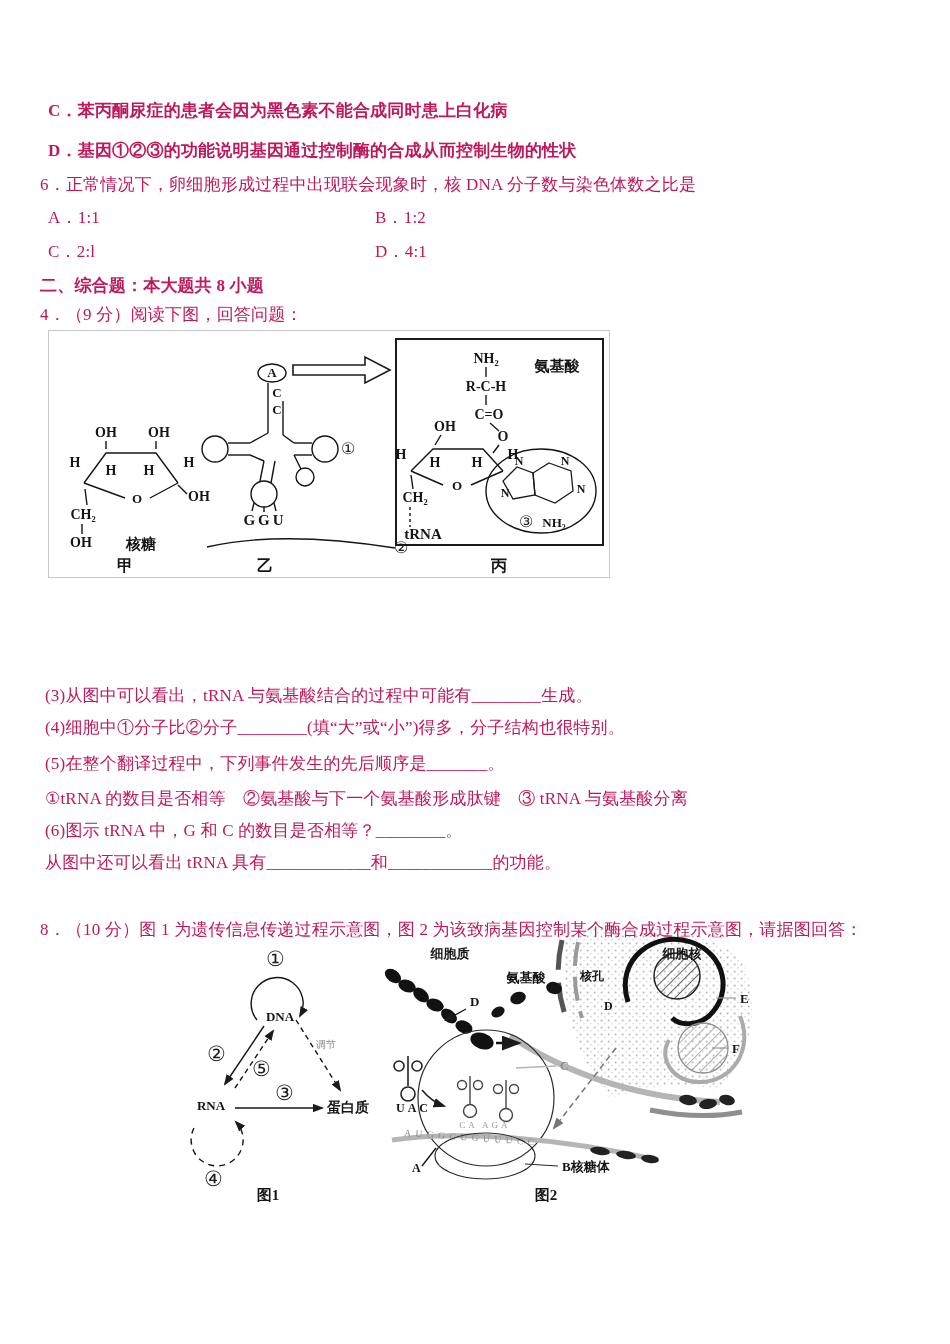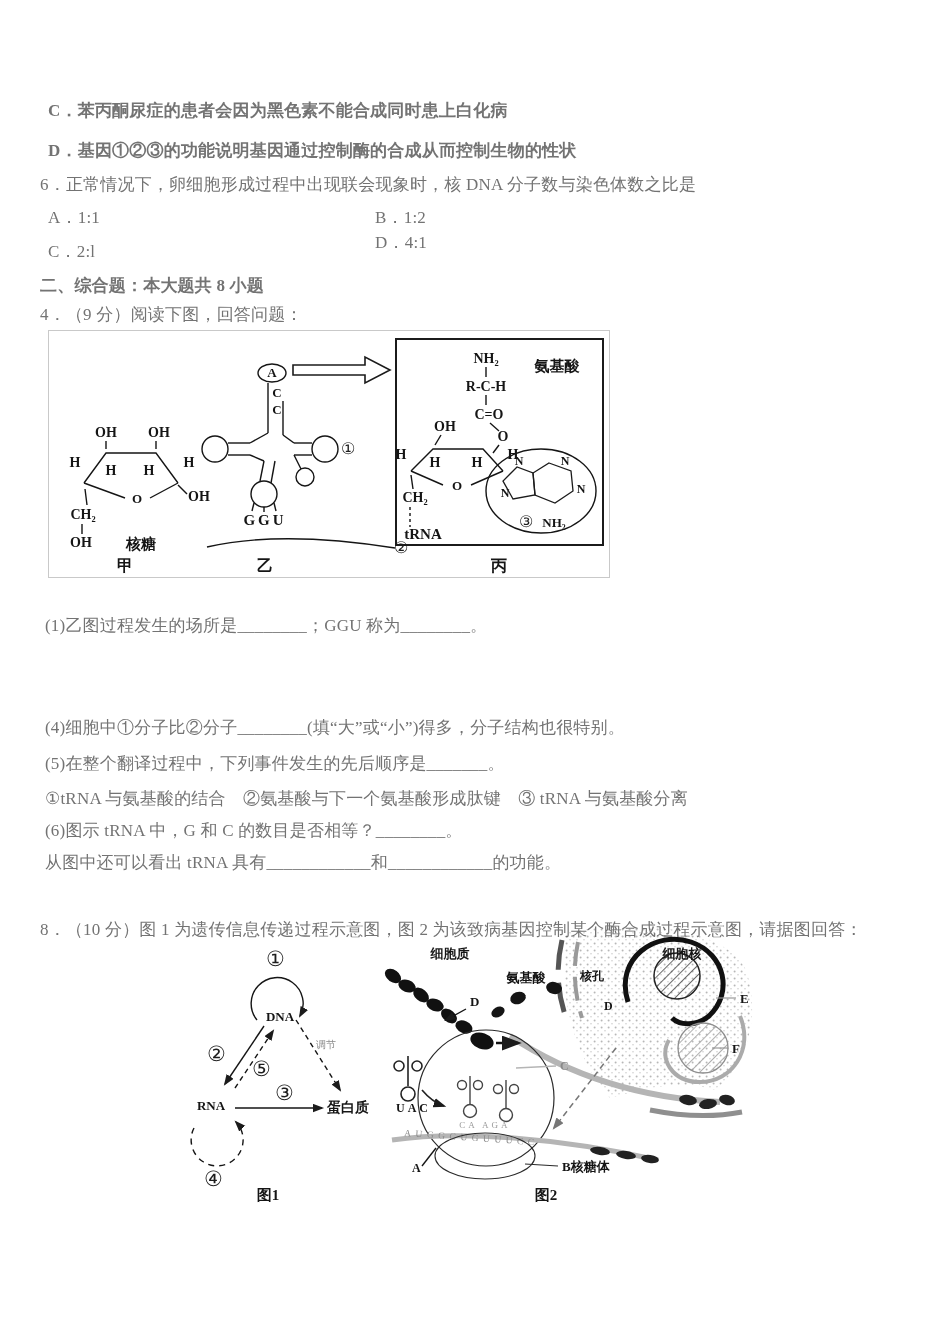--- a/index.html
+++ b/index.html
@@ -1,18 +1,18 @@
 <!DOCTYPE html>
 <html><head>
 <meta charset="utf-8">
 <style>
   html,body { margin:0; padding:0; background:#fff; }
   .page {
     position:relative; width:950px; height:1344px; background:#ffffff;
-    font-family:"Liberation Serif","DejaVu Serif",serif; color:#737373; overflow:hidden;
+    font-family:"Liberation Serif","DejaVu Serif",serif; color:#be185d; overflow:hidden;
   }
   .line { position:absolute; font-size:17px; font-weight:400; white-space:nowrap; letter-spacing:.2px; }
   .b700 { font-weight:700; }
   .fig { position:absolute; }
   .fig7-box { border:1px solid #c9c9c9; background:#fff; }
   svg text { font-family:"Liberation Serif","DejaVu Serif",serif; }
   .t12 { font-size:12px; font-weight:700; fill:#151515; }
   .t13 { font-size:13px; font-weight:700; fill:#151515; }
   .t14 { font-size:14px; font-weight:700; fill:#151515; }
   .t15 { font-size:15px; font-weight:700; fill:#151515; }
@@ -27,21 +27,21 @@
 
 <div class="page">
 
   <div class="line b700" style="left:48px;top:99px">C．苯丙酮尿症的患者会因为黑色素不能合成同时患上白化病</div>
   <div class="line b700" style="left:48px;top:139px">D．基因①②③的功能说明基因通过控制酶的合成从而控制生物的性状</div>
 
   <div class="line" style="left:40px;top:173px">6．正常情况下，卵细胞形成过程中出现联会现象时，核 DNA 分子数与染色体数之比是</div>
   <div class="line" style="left:48px;top:206px">A．1:1</div>
   <div class="line" style="left:375px;top:206px">B．1:2</div>
   <div class="line" style="left:48px;top:240px">C．2:l</div>
-  <div class="line" style="left:375px;top:231px">D．4:1</div>
+  <div class="line" style="left:375px;top:240px">D．4:1</div>
 
   <div class="line b700" style="left:40px;top:274px">二、综合题：本大题共 8 小题</div>
 
   <div class="line" style="left:40px;top:303px">4．（9 分）阅读下图，回答问题：</div>
 
   <div class="fig fig7-box" style="left:48px;top:330px;width:560px;height:246px">
     <svg width="560" height="246" viewBox="0 0 560 246">
       <defs>
         <marker id="ah" markerWidth="9" markerHeight="8" refX="6.5" refY="3" orient="auto">
             <path d="M0,0 L8,3 L0,6 Z" fill="#1b1b1b"></path>
@@ -141,24 +141,24 @@
         <text class="t12" x="516" y="134" text-anchor="middle">N</text>
         <text class="t12" x="532" y="162" text-anchor="middle">N</text>
         <text class="t12" x="456" y="166" text-anchor="middle">N</text>
         <text class="circnum-s" x="470" y="196">③</text>
         <text class="t13" x="505" y="196" text-anchor="middle">NH₂</text>
         <text class="t16" x="450" y="240" text-anchor="middle">丙</text>
       </g>
     </svg>
   </div>
 
-  <div class="line" style="left:45px;top:614px">(1)乙图过程发生的场所是________；GGU 称为________。</div>
+  <div class="line" style="left:45px;top:684px">(3)从图中可以看出，tRNA 与氨基酸结合的过程中可能有________生成。</div>
   <div class="line" style="left:45px;top:716px">(4)细胞中①分子比②分子________(填“大”或“小”)得多，分子结构也很特别。</div>
   <div class="line" style="left:45px;top:752px">(5)在整个翻译过程中，下列事件发生的先后顺序是_______。</div>
-  <div class="line" style="left:45px;top:787px">①tRNA 与氨基酸的结合　②氨基酸与下一个氨基酸形成肽键　③ tRNA 与氨基酸分离</div>
+  <div class="line" style="left:45px;top:787px">①tRNA 的数目是否相等　②氨基酸与下一个氨基酸形成肽键　③ tRNA 与氨基酸分离</div>
   <div class="line" style="left:45px;top:819px">(6)图示 tRNA 中，G 和 C 的数目是否相等？________。</div>
   <div class="line" style="left:45px;top:851px">从图中还可以看出 tRNA 具有____________和____________的功能。</div>
 
   <div class="line" style="left:40px;top:918px">8．（10 分）图 1 为遗传信息传递过程示意图，图 2 为该致病基因控制某个酶合成过程示意图，请据图回答：</div>
 
   <div class="fig" style="left:180px;top:928px;width:580px;height:292px">
     <svg width="580" height="292" viewBox="0 0 580 292">
       <defs>
         <marker id="ah2" markerWidth="9" markerHeight="8" refX="6.5" refY="3" orient="auto">
             <path d="M0,0 L8,3 L0,6 Z" fill="#1b1b1b"></path>

